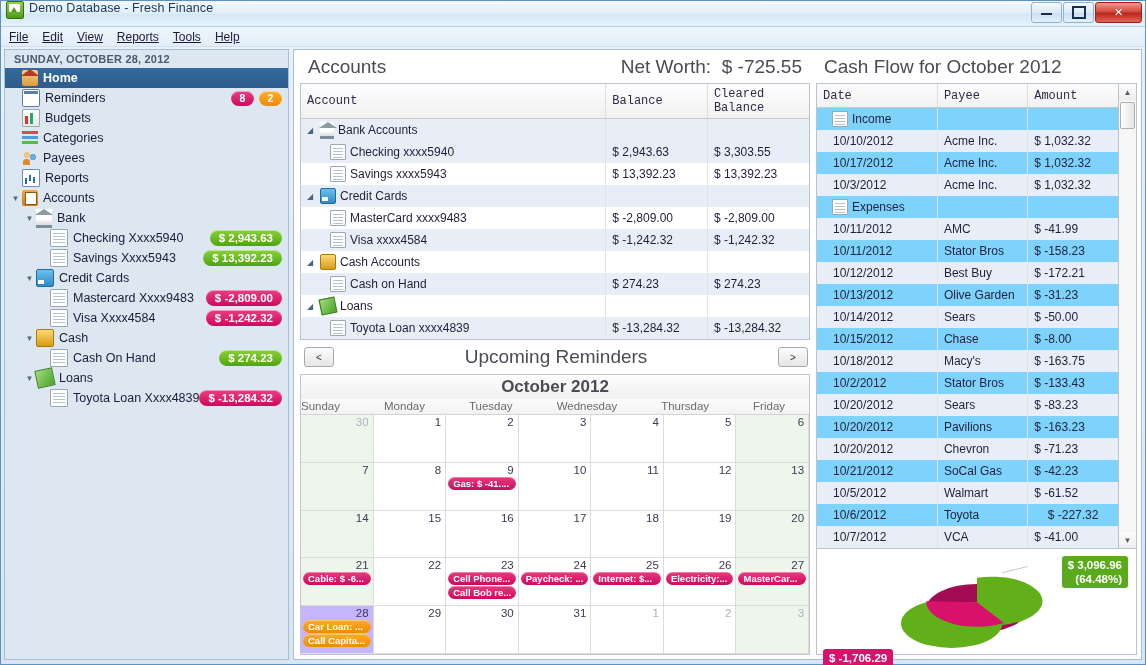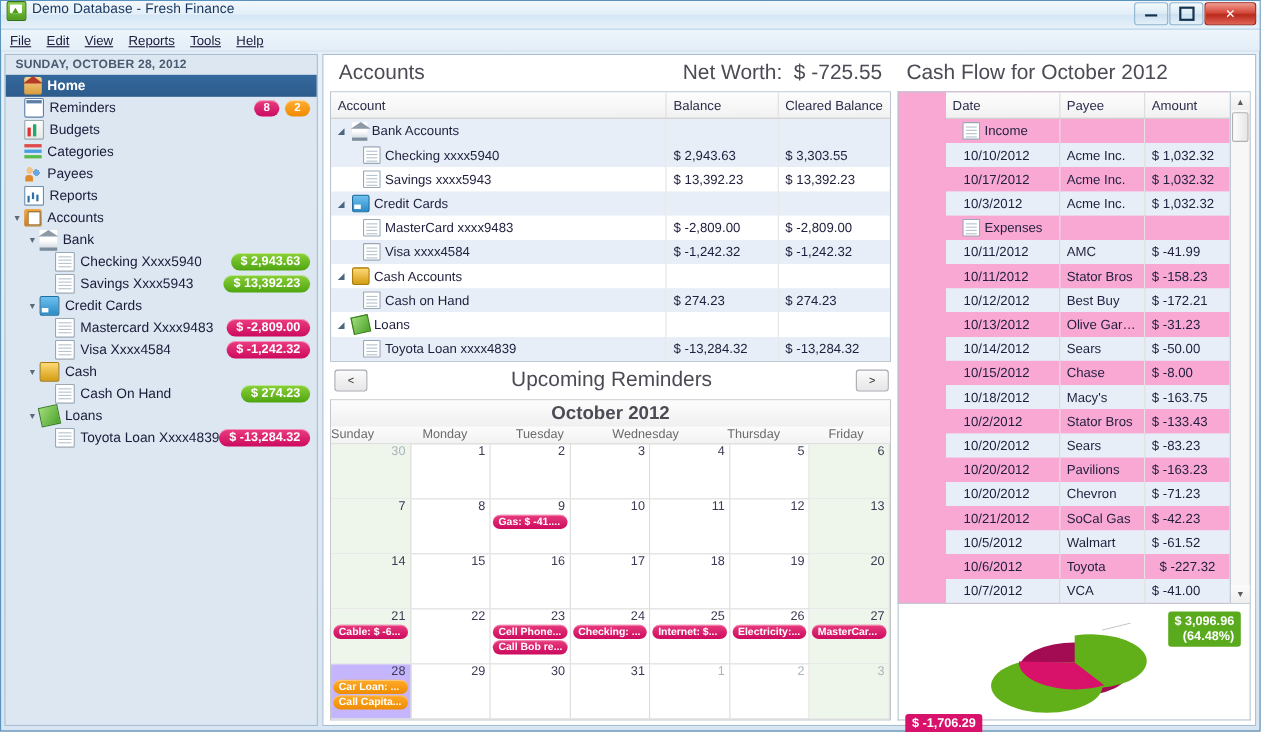--- a/index.html
+++ b/index.html
@@ -137,21 +137,21 @@
   .col-right{width:321px;flex:0 0 321px;display:flex;flex-direction:column;padding-left:6px;}
   .panel-head{display:flex;align-items:baseline;justify-content:space-between;padding:2px 2px 5px 8px;}
   .panel-title{font-size:19px;color:#4b4b55;font-weight:normal;}
   .netw{font-size:19px;color:#4b4b55;padding-right:6px;}
   
   table.grid{width:100%;border-collapse:collapse;table-layout:fixed;font-size:12px;}
   table.grid th{
     font-weight:normal;text-align:left;color:#2b2b4a;
     background:linear-gradient(180deg,#fdfdfd,#f1f1f1);
     border-bottom:1px solid #c8c8c8;border-right:1px solid #dedede;
-    padding:3px 6px;height:17px;
+    padding:3px 6px;height:17px;font-family:Liberation Mono, monospace;
   }
   table.grid td{
     border-right:1px solid #e3e3e3;padding:2px 6px;height:18px;
     white-space:nowrap;overflow:hidden;text-overflow:ellipsis;color:#1f1f3d;
   }
   table.grid tr.alt td{background:#e7eef7;}
   .gridbox{border:1px solid #b9c4cf;background:#fff;}
   .acct-name{display:flex;align-items:center;gap:4px;}
   .tri{width:9px;flex:0 0 9px;color:#4a6680;font-size:8px;}
   .mini{width:14px;height:14px;flex:0 0 14px;position:relative;}
@@ -185,21 +185,21 @@
   .cal-num.out{color:#a9b3bd;}
   .ev{
     margin:1px 2px 0 2px;border-radius:7px;color:#fff;font-size:9.5px;font-weight:bold;
     padding:1px 5px;white-space:nowrap;overflow:hidden;text-overflow:clip;
     box-shadow:inset 0 1px 0 rgba(255,255,255,.35);
   }
   .ev.pink{background:linear-gradient(180deg,#e83b7e 0%,#cc0a5e 100%);}
   .ev.orange{background:linear-gradient(180deg,#ffab2b 0%,#ef8c00 100%);}
   
   .cf-wrap{display:flex;flex:0 0 auto;}
-  .cf-grid{flex:1 1 auto;min-width:0;border:1px solid #b9c4cf;border-right:0;background:#f9a8d4;padding-left:43px;}
+  .cf-grid{flex:1 1 auto;min-width:0;border:1px solid #b9c4cf;border-right:0;background:#7dd3fc;}
   .scrollbar{
     width:17px;flex:0 0 17px;border:1px solid #b9c4cf;
     background:#f7f7f7;display:flex;flex-direction:column;align-items:center;
   }
   .sb-arrow{height:16px;flex:0 0 16px;width:100%;display:flex;align-items:center;justify-content:center;
     background:linear-gradient(180deg,#fcfcfc,#eee);font-size:8px;color:#5b5b5b;}
   .sb-thumb{width:13px;height:25px;margin-top:2px;border:1px solid #b0b0b0;border-radius:2px;
     background:linear-gradient(90deg,#fdfdfd,#e6e6e6);}
   .sb-track{flex:1 1 auto;}
   
@@ -573,21 +573,21 @@
                 <div class="cal-cell">
                   <div class="cal-num">22</div>
                 </div>
                 <div class="cal-cell">
                   <div class="cal-num">23</div>
                   <div class="ev pink">Cell Phone...</div>
                   <div class="ev pink">Call Bob re...</div>
                 </div>
                 <div class="cal-cell">
                   <div class="cal-num">24</div>
-                  <div class="ev pink">Checking: ...</div>
+                  <div class="ev pink">Paycheck: ...</div>
                 </div>
                 <div class="cal-cell">
                   <div class="cal-num">25</div>
                   <div class="ev pink">Internet: $...</div>
                 </div>
                 <div class="cal-cell">
                   <div class="cal-num">26</div>
                   <div class="ev pink">Electricity:...</div>
                 </div>
                 <div class="cal-cell we">

